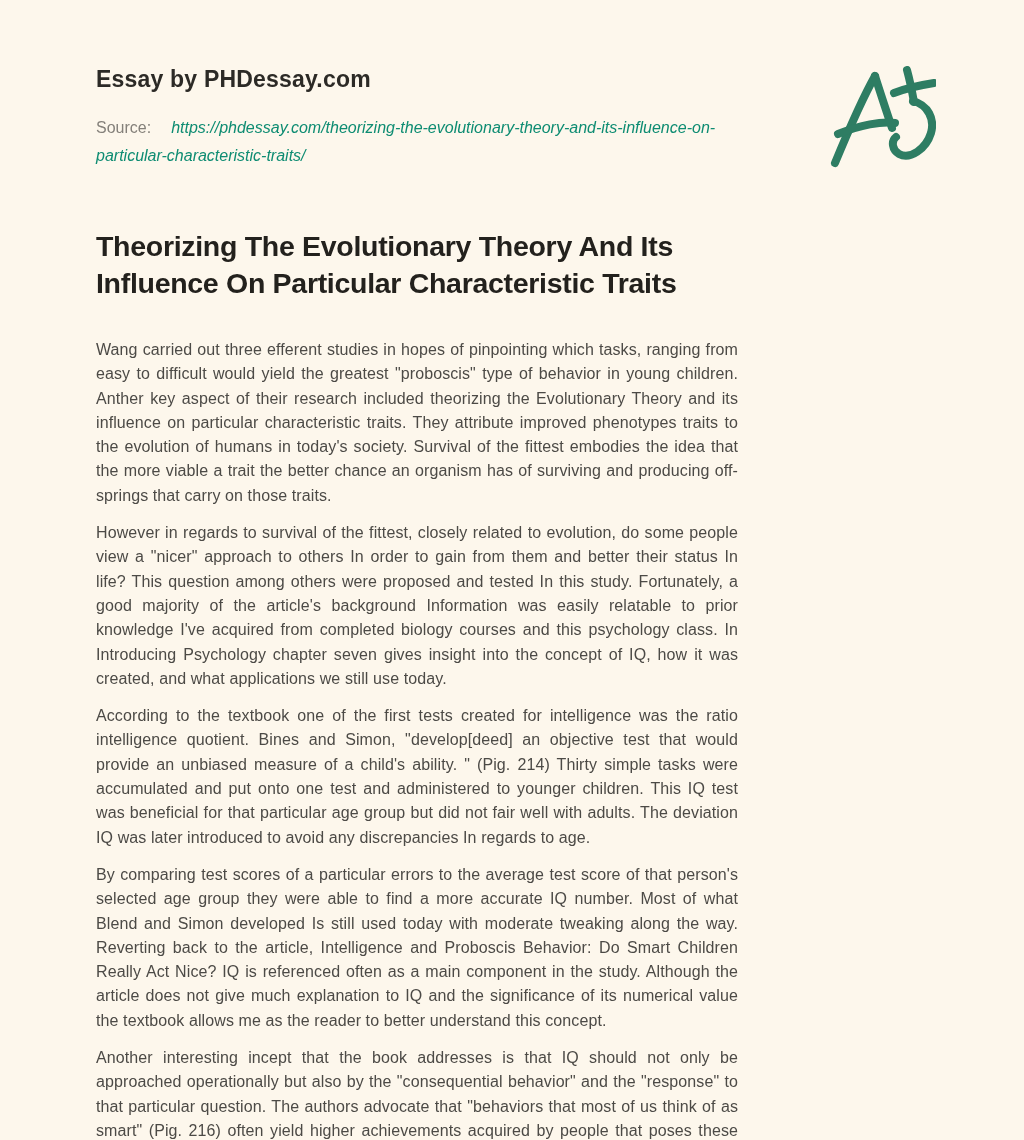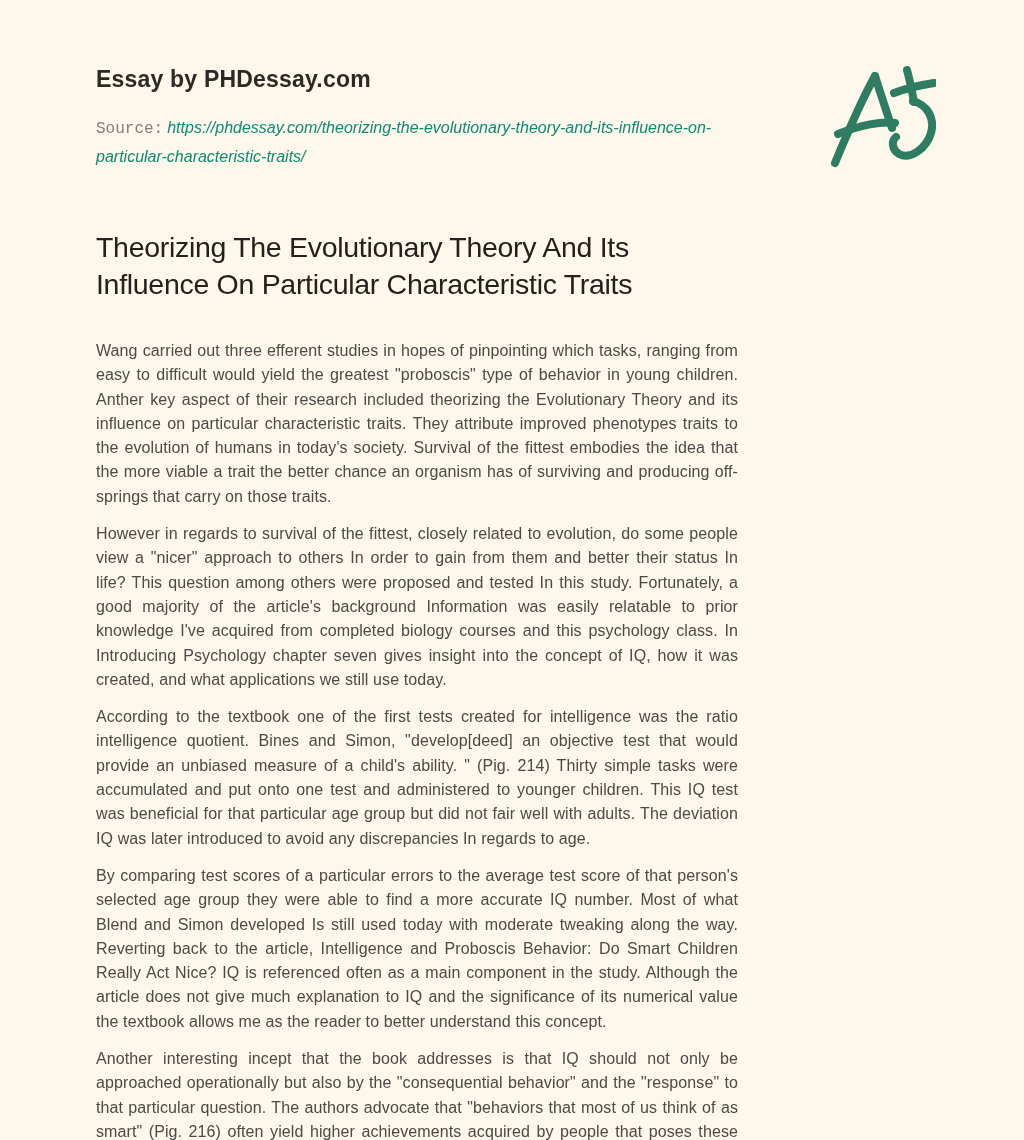--- a/index.html
+++ b/index.html
@@ -34,40 +34,40 @@
   }
   .source{
     margin-top:21px;
     font-size:16px;
     line-height:28px;
     max-width:690px;
     color:var(--muted);
     word-break:break-word;
     overflow-wrap:anywhere;
   }
-  .source-label{margin-right:4px;font-family:Liberation Mono, monospace;}
+  .source-label{margin-right:20px;}
   .source-link{
     color:var(--link_green);
     text-decoration:none;
     cursor:pointer;
     font-style:italic;
   }
   .logo{
     position:absolute;
     left:826px;
     top:66px;
     width:110px;
     height:102px;
   }
   .logo svg{width:100%;height:100%;display:block;}
   h1.title{
     margin-top:58px;
     font-size:28.5px;
     line-height:37px;
-    font-weight:normal;
+    font-weight:bold;
     color:var(--title);
     letter-spacing:-0.3px;
   }
   .essay-body{
     margin-top:36px;
   }
   .essay-body p.para{
     font-size:16px;
     line-height:24.3px;
     color:var(--body_text);

